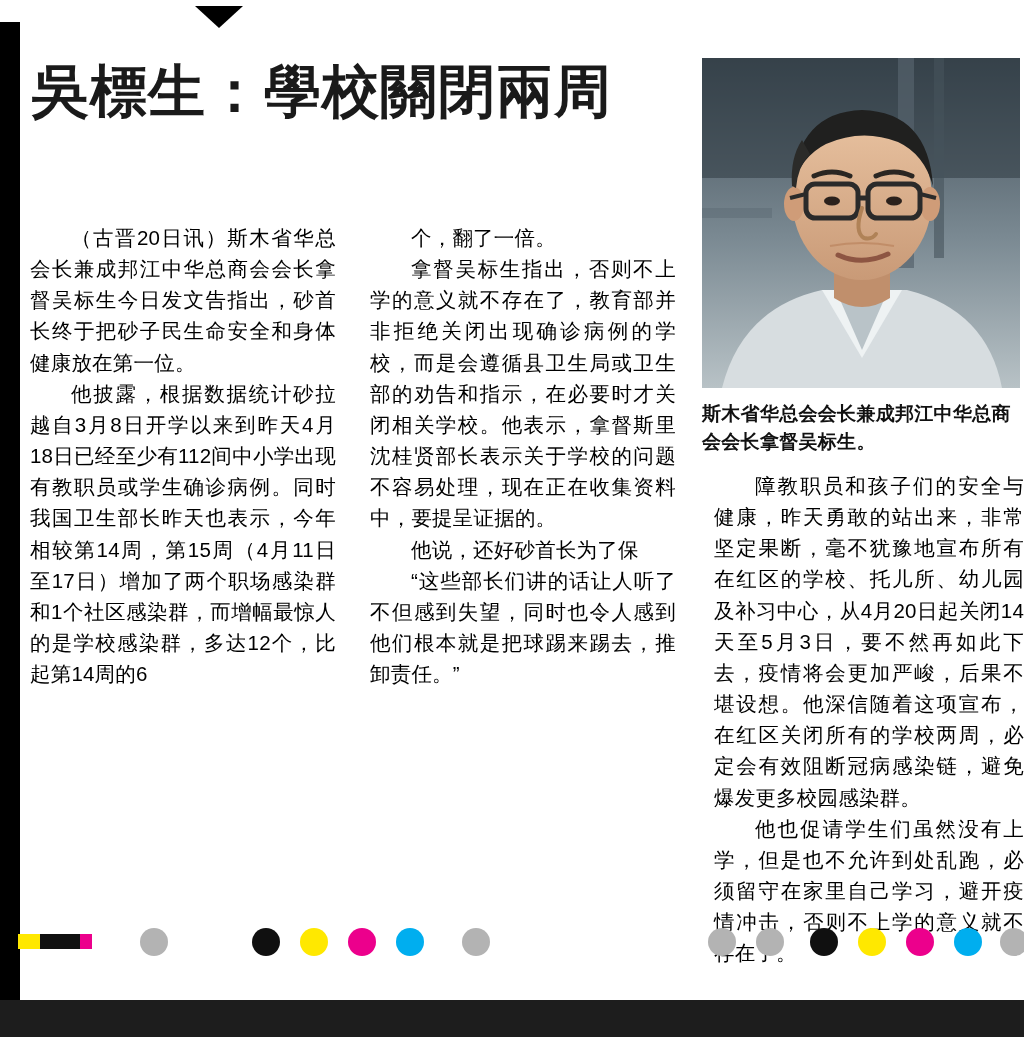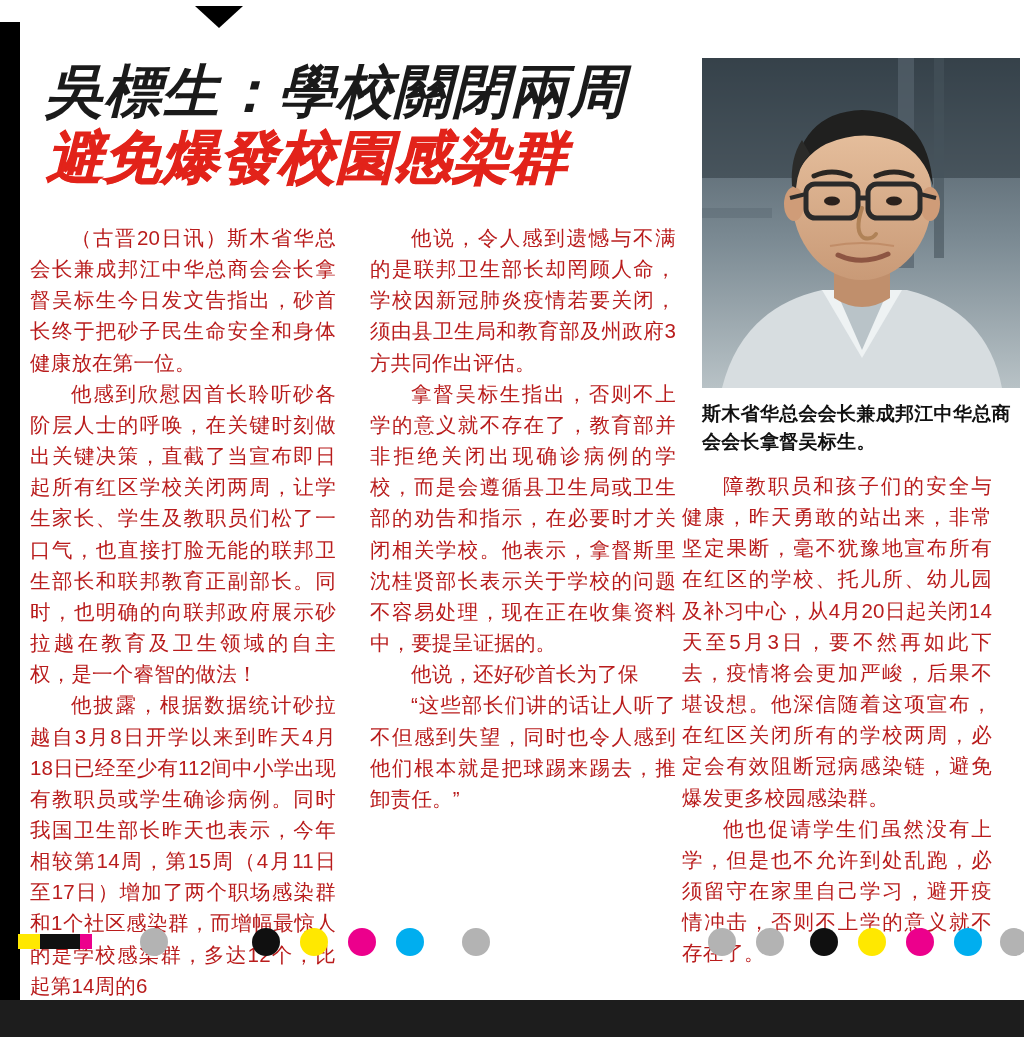--- a/index.html
+++ b/index.html
@@ -43,23 +43,22 @@
   .page {
     position: absolute;
     left: 22px; top: 0;
     width: 1002px;
     height: 1037px;
   }
 
   
   .headline-wrap {
     position: absolute;
-    left: 24px; top: 62px;
+    left: 10px; top: 62px;
     width: 650px;
-    font-style: italic;
   }
   .headline-main {
     font-family: "Liberation Sans", sans-serif;
     font-weight: bold;
     font-size: 57px;
     line-height: 1.05;
     color: #1a1a1a;
     letter-spacing: 1px;
     white-space: nowrap;
   }
@@ -97,29 +96,29 @@
     letter-spacing: 0.3px;
   }
 
   
   .col {
     position: absolute;
     top: 222px;
     width: 306px;
     font-size: 20.5px;
     line-height: 1.52;
-    color: #b91c1c;
+    color: #000000;
     text-align: justify;
     text-justify: inter-character;
     letter-spacing: 0.2px;
   }
   .col p { margin: 0; text-indent: 2em; }
   .col-1 { left: 8px; }
   .col-2 { left: 348px; }
-  .col-3 { left: 660px; top: 470px; width: 310px; }
+  .col-3 { left: 692px; top: 470px; width: 310px; }
 
   
   .color-strip {
     position: absolute;
     left: 0; top: 928px;
     width: 1024px; height: 44px;
   }
   .swatch {
     position: absolute;
     top: 0;
@@ -144,21 +143,20 @@
 <body>
 
 <div class="gutter-left"></div>
 <div class="gutter-left-top"></div>
 <div class="reg-triangle"></div>
 
 <div class="page">
 
   <div class="headline-wrap">
     <div class="headline-main">吳標生：學校關閉兩周</div>
-    <div class="headline-sub">避免爆發校園感染群</div>
   </div>
 
   <div class="photo-box">
     <svg class="photo-svg" viewBox="0 0 318 330">
       <defs>
         <linearGradient id="bgwall" x1="0" y1="0" x2="0" y2="1">
           <stop offset="0%" stop-color="#3e4b55"></stop>
           <stop offset="55%" stop-color="#7b8a93"></stop>
           <stop offset="100%" stop-color="#b8c2c6"></stop>
         </linearGradient>
@@ -203,26 +201,25 @@
 
       <path d="M136 197 Q160 208 186 196" stroke="#8d5542" stroke-width="5" fill="none" stroke-linecap="round"></path>
       <path d="M128 188 Q160 182 192 188" stroke="#c18d68" stroke-width="2" fill="none"></path>
     </svg>
   </div>
 
   <div class="caption">斯木省华总会会长兼成邦江中华总商会会长拿督吴标生。</div>
 
   <div class="col col-1">
     <p>（古晋20日讯）斯木省华总会长兼成邦江中华总商会会长拿督吴标生今日发文告指出，砂首长终于把砂子民生命安全和身体健康放在第一位。</p>
-    <p>他感到欣慰因首长聆听砂各阶层人士的呼唤，在关键时刻做出关键决策，直截了当宣布即日起所有红区学校关闭两周，让学生家长、学生及教职员们松了一口气，也直接打脸无能的联邦卫生部长和联邦教育正副部长。同时，也明确的向联邦政府展示砂拉越在教育及卫生领域的自主权，是一个睿智的做法！</p>
     <p>他披露，根据数据统计砂拉越自3月8日开学以来到昨天4月18日已经至少有112间中小学出现有教职员或学生确诊病例。同时我国卫生部长昨天也表示，今年相较第14周，第15周（4月11日至17日）增加了两个职场感染群和1个社区感染群，而增幅最惊人的是学校感染群，多达12个，比起第14周的6</p>
   </div>
 
   <div class="col col-2">
-    <p>他说，令人感到遗憾与不满的是联邦卫生部长却罔顾人命，学校因新冠肺炎疫情若要关闭，须由县卫生局和教育部及州政府3方共同作出评估。</p>
+    <p>个，翻了一倍。</p>
     <p>拿督吴标生指出，否则不上学的意义就不存在了，教育部并非拒绝关闭出现确诊病例的学校，而是会遵循县卫生局或卫生部的劝告和指示，在必要时才关闭相关学校。他表示，拿督斯里沈桂贤部长表示关于学校的问题不容易处理，现在正在收集资料中，要提呈证据的。</p>
     <p>他说，还好砂首长为了保</p>
     <p>“这些部长们讲的话让人听了不但感到失望，同时也令人感到他们根本就是把球踢来踢去，推卸责任。”</p>
   </div>
 
   <div class="col col-3">
     <p>障教职员和孩子们的安全与健康，昨天勇敢的站出来，非常坚定果断，毫不犹豫地宣布所有在红区的学校、托儿所、幼儿园及补习中心，从4月20日起关闭14天至5月3日，要不然再如此下去，疫情将会更加严峻，后果不堪设想。他深信随着这项宣布，在红区关闭所有的学校两周，必定会有效阻断冠病感染链，避免爆发更多校园感染群。</p>
     <p>他也促请学生们虽然没有上学，但是也不允许到处乱跑，必须留守在家里自己学习，避开疫情冲击，否则不上学的意义就不存在了。</p>
   </div>
 

